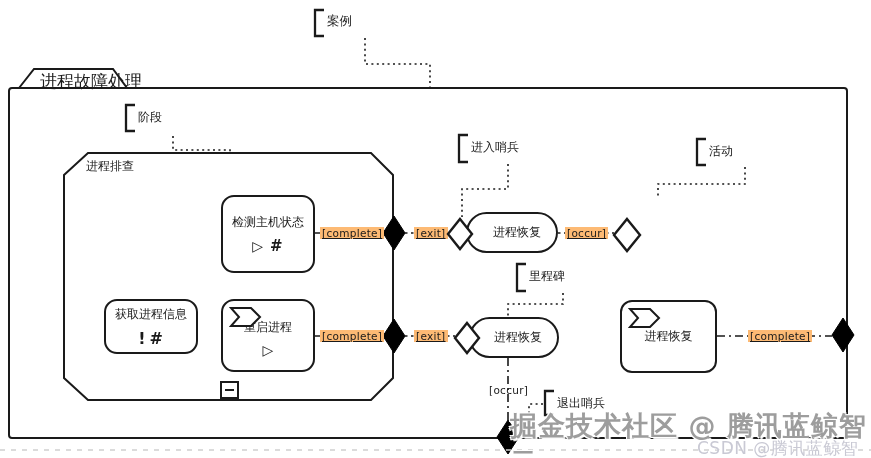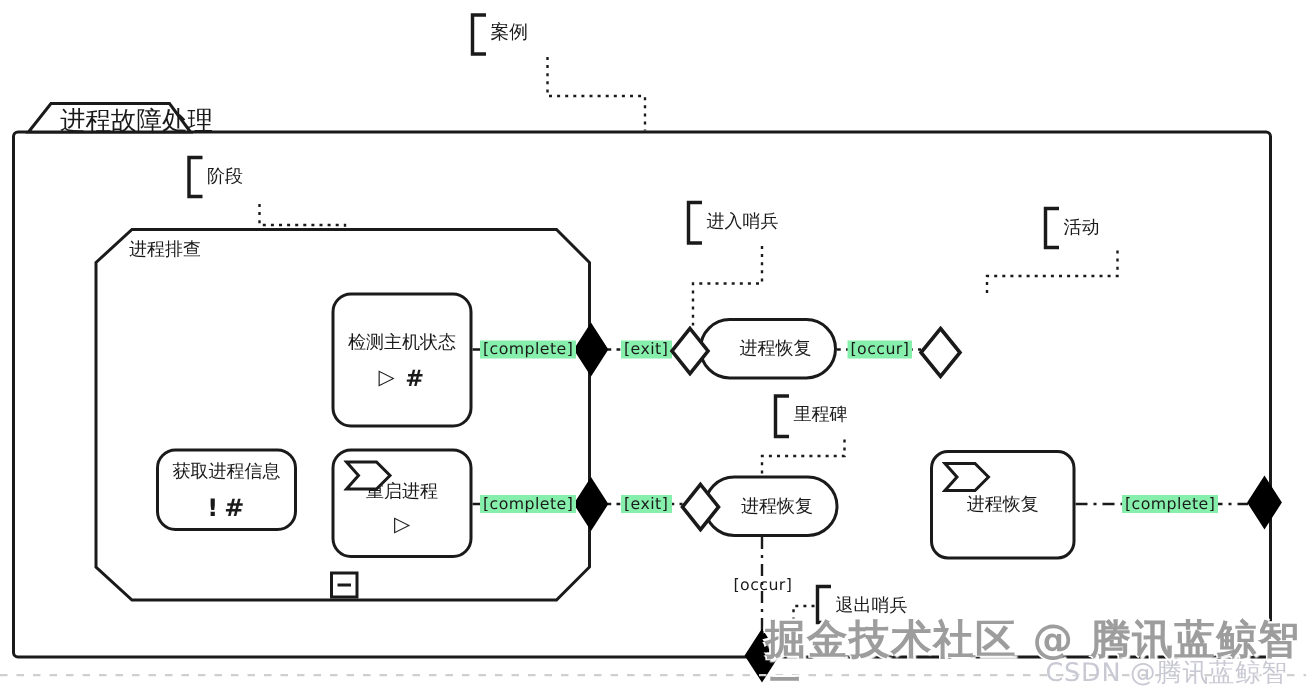--- a/index.html
+++ b/index.html
@@ -9,21 +9,21 @@
   .txt{position:absolute;z-index:2;font-size:12px;white-space:nowrap;line-height:1;}
   .node{position:absolute;z-index:2;background:#fff;border:2px solid #1a1a1a;
         display:flex;align-items:center;justify-content:center;box-sizing:border-box;}
   .task{border-radius:13px;flex-direction:column;font-size:12px;}
   .stadium{border-radius:21px;font-size:12px;}
   .activity{border-radius:12px;font-size:12px;}
   .iconrow{display:flex;align-items:center;gap:7px;margin-top:6px;}
   .play{font-size:14px;}
   .hash{font-weight:bold;font-size:15px;letter-spacing:1px;}
   .edge-label{position:absolute;z-index:2;font-size:10.5px;letter-spacing:0.3px;}
-  .whitebg{background:#86efac;padding:0 2px;}
+  .whitebg{background:#fdba74;padding:0 2px;text-decoration:underline;}
   .ovl{position:absolute;z-index:3;}
   .cornericon{position:absolute;z-index:3;}
   .wm1{position:absolute;z-index:4;font-size:27px;font-weight:bold;letter-spacing:1px;
        text-shadow:-1px -1px 0 #fff,1px -1px 0 #fff,-1px 1px 0 #fff,2px 2px 1px #fff;}
   .wm2{position:absolute;z-index:4;font-size:17px;letter-spacing:0.5px;
        text-shadow:1px 1px 0 #fff;}
 </style>
 </head>
 <body>
 
@@ -91,21 +91,21 @@
 
   <div class="edge-label whitebg" style="left:320px;top:227px">[complete]</div>
   <div class="edge-label whitebg" style="left:320px;top:330px">[complete]</div>
   <div class="edge-label whitebg" style="left:414px;top:227px">[exit]</div>
   <div class="edge-label whitebg" style="left:414px;top:330px">[exit]</div>
   <div class="edge-label whitebg" style="left:565px;top:227px">[occur]</div>
   <div class="edge-label whitebg" style="left:748px;top:330px">[complete]</div>
   <div class="edge-label" style="left:489px;top:384px">[occur]</div>
 
 
-  <div class="node task" style="left:221px;top:195px;width:94px;height:90px">
+  <div class="node task" style="left:221px;top:195px;width:94px;height:78px">
     <span>检测主机状态</span>
     <span class="iconrow">
       <span class="play">▷</span>
       <span class="hash">#</span>
     </span>
   </div>
 
   <div class="node task" style="left:104px;top:299px;width:94px;height:55px">
     <span>获取进程信息</span>
     <span class="iconrow" style="gap:3px">

